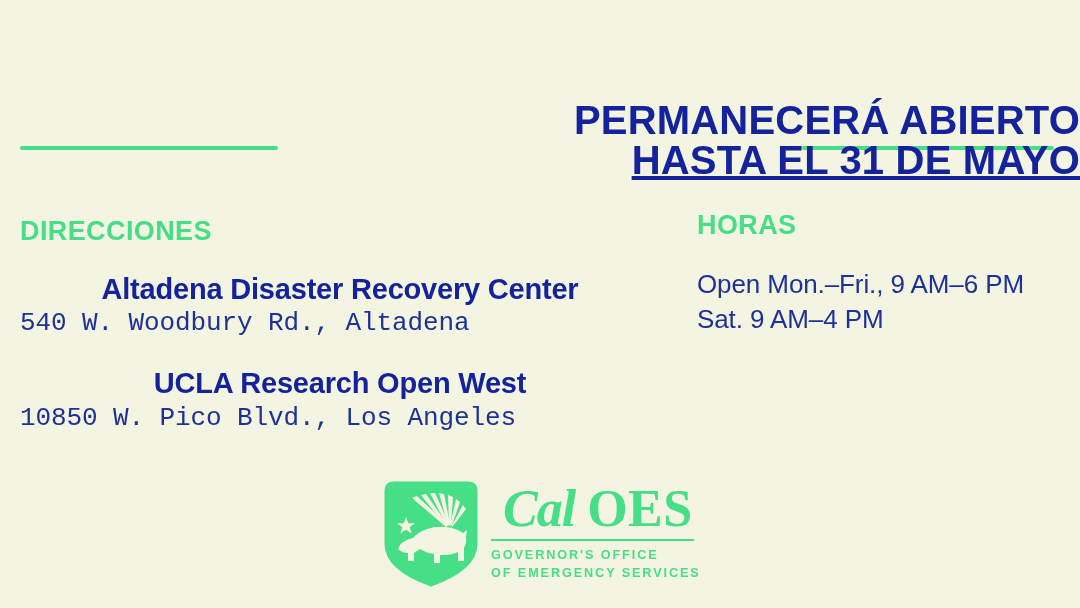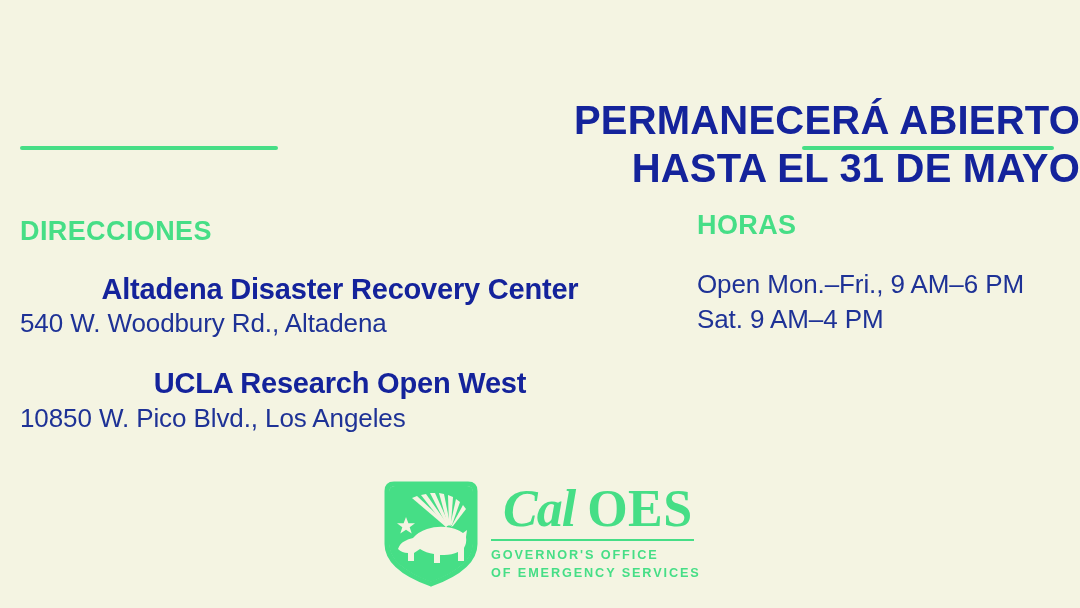--- a/index.html
+++ b/index.html
@@ -60,21 +60,21 @@
     top: 0;
     width: 1080px;
     text-align: center;
     color: #14239b;
     font-size: 40px;
     font-weight: bold;
     line-height: 1.0;
     letter-spacing: 0.2px;
   }
   .subtitle .ln { display: block; text-align: right; }
-  .subtitle .ln + .ln { margin-top: 8px; }
+  .subtitle .ln + .ln { margin-top: 0; text-decoration: underline; }
 
   
   .col-left {
     position: absolute;
     left: 20px;
     top: 218px;
     width: 640px;
   }
   .col-right {
     position: absolute;
@@ -106,20 +106,21 @@
     text-align: center;
   }
   .loc-addr {
     color: #1e3296;
     font-size: 26px;
     font-weight: normal;
     line-height: 1.15;
     letter-spacing: -0.1px;
     margin: 0;
     white-space: nowrap;
+    font-family: Liberation Mono, monospace;
   }
 
   .hours-line {
     color: #1e3296;
     font-size: 26px;
     font-weight: normal;
     line-height: 1.35;
     letter-spacing: -0.1px;
     margin: 0;
     white-space: nowrap;

